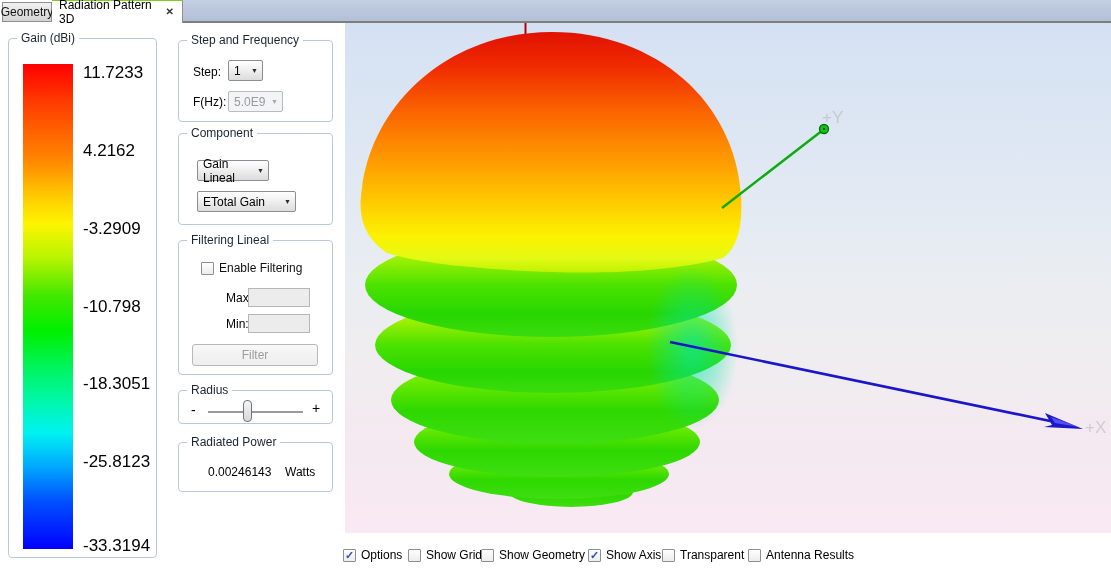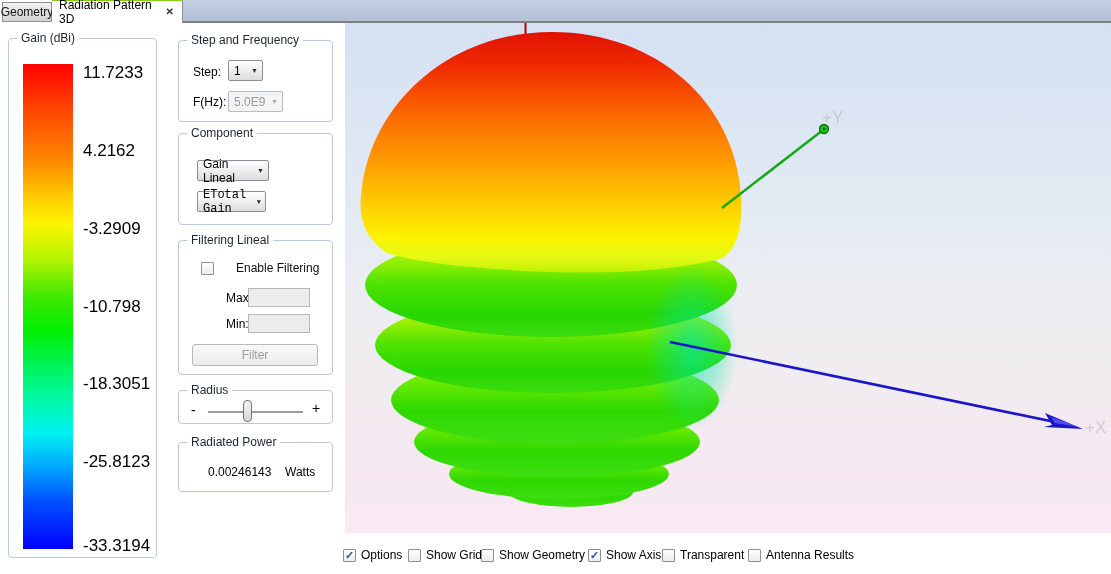--- a/index.html
+++ b/index.html
@@ -73,21 +73,21 @@
   .btn-disabled {
     position:absolute; width:126px; height:22px; border:1px solid #b8b8b8; border-radius:3px;
     background:linear-gradient(#f8f8f8,#ededed);
     font-size:12px; color:#9d9d9d; text-align:center; line-height:20px; cursor:default;
   }
   .slider-track { position:absolute; height:2px; background:#9a9a9a; }
   .slider-thumb {
     position:absolute; width:9px; height:22px; border:1px solid #70757b; border-radius:4px;
     background:linear-gradient(#f5f5f5,#d7d7d7); cursor:pointer;
   }
-  .filter-check-row { position:absolute; display:flex; align-items:center; gap:22px; }
+  .filter-check-row { position:absolute; display:flex; align-items:center; gap:5px; }
   
   .viewport {
     position:absolute; left:345px; top:23px; width:766px; height:510px;
     background:linear-gradient(to bottom,
       #d5e1f3 0%, #dee7f3 25%, #e9edf2 48%, #efedef 65%, #f4e9f0 82%, #f9e9f4 100%);
   }
   .viewport svg { display:block; overflow:visible; }
   
   .footer-item {
     position:absolute; top:548px; display:flex; align-items:center; gap:5px;
@@ -133,21 +133,21 @@
       <span class="arrow">▼</span>
     </div>
   </div>
 
   <div class="groupbox" style="left:178px; top:133px; width:155px; height:92px;">
     <span class="gb-title">Component</span>
     <div class="combo" style="left:18px; top:26px; width:72px;">
       <span>Gain Lineal</span>
       <span class="arrow">▼</span>
     </div>
-    <div class="combo" style="left:18px; top:57px; width:69px;font-family:Liberation Mono, monospace;">
+    <div class="combo" style="left:18px; top:57px; width:99px;">
       <span>ETotal Gain</span>
       <span class="arrow">▼</span>
     </div>
   </div>
 
   <div class="groupbox" style="left:178px; top:240px; width:155px; height:135px;">
     <span class="gb-title">Filtering Lineal</span>
     <div class="filter-check-row" style="left:22px; top:20px;">
       <span class="checkbox"></span>
       <span>Enable Filtering</span>

